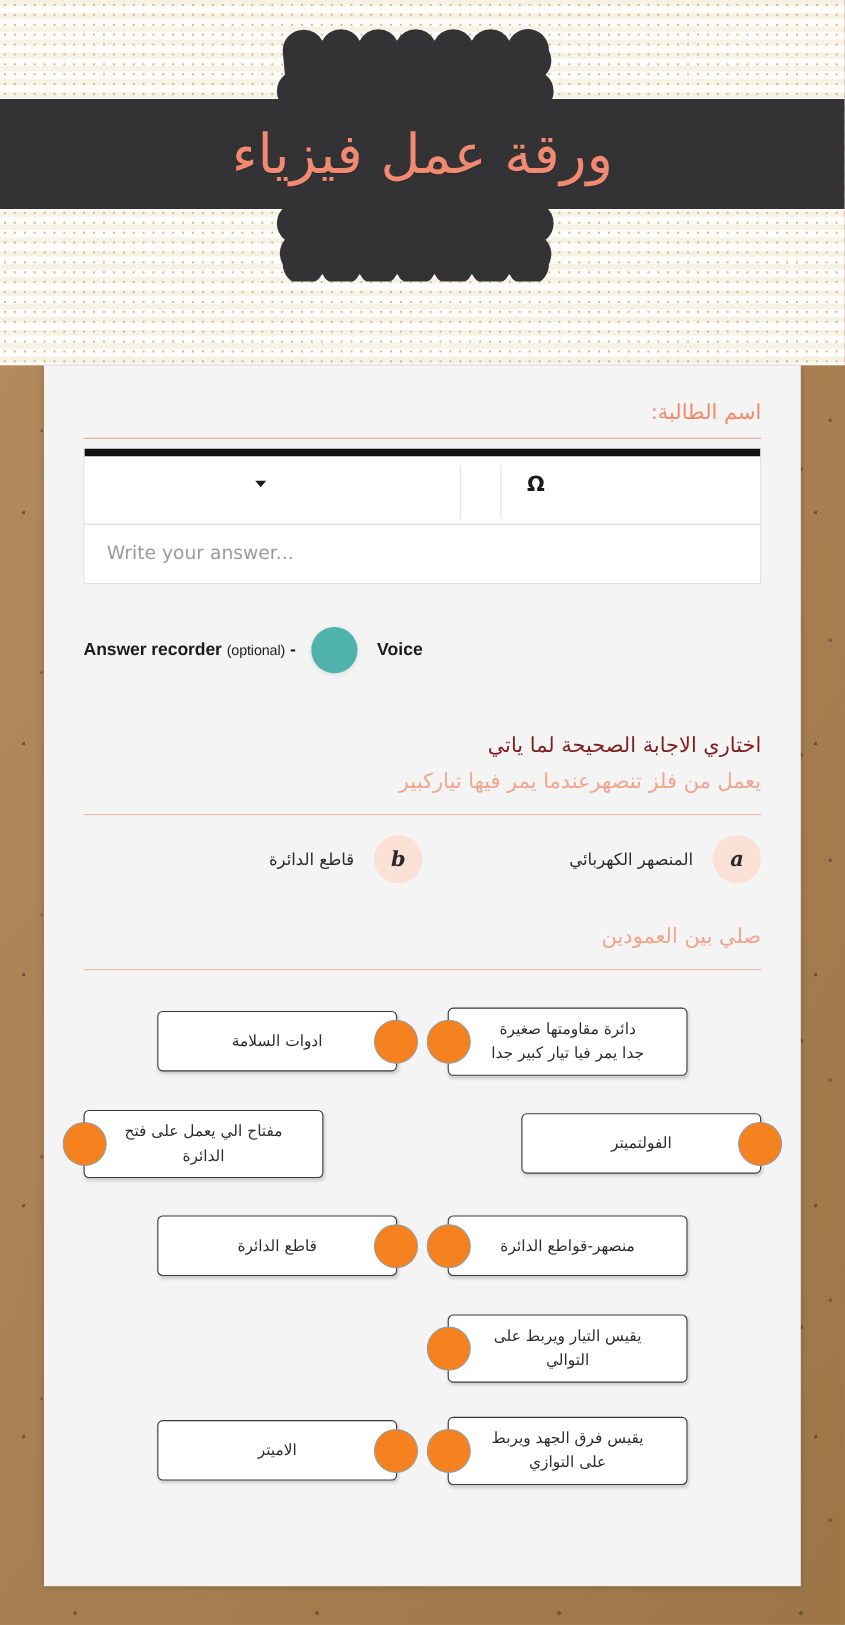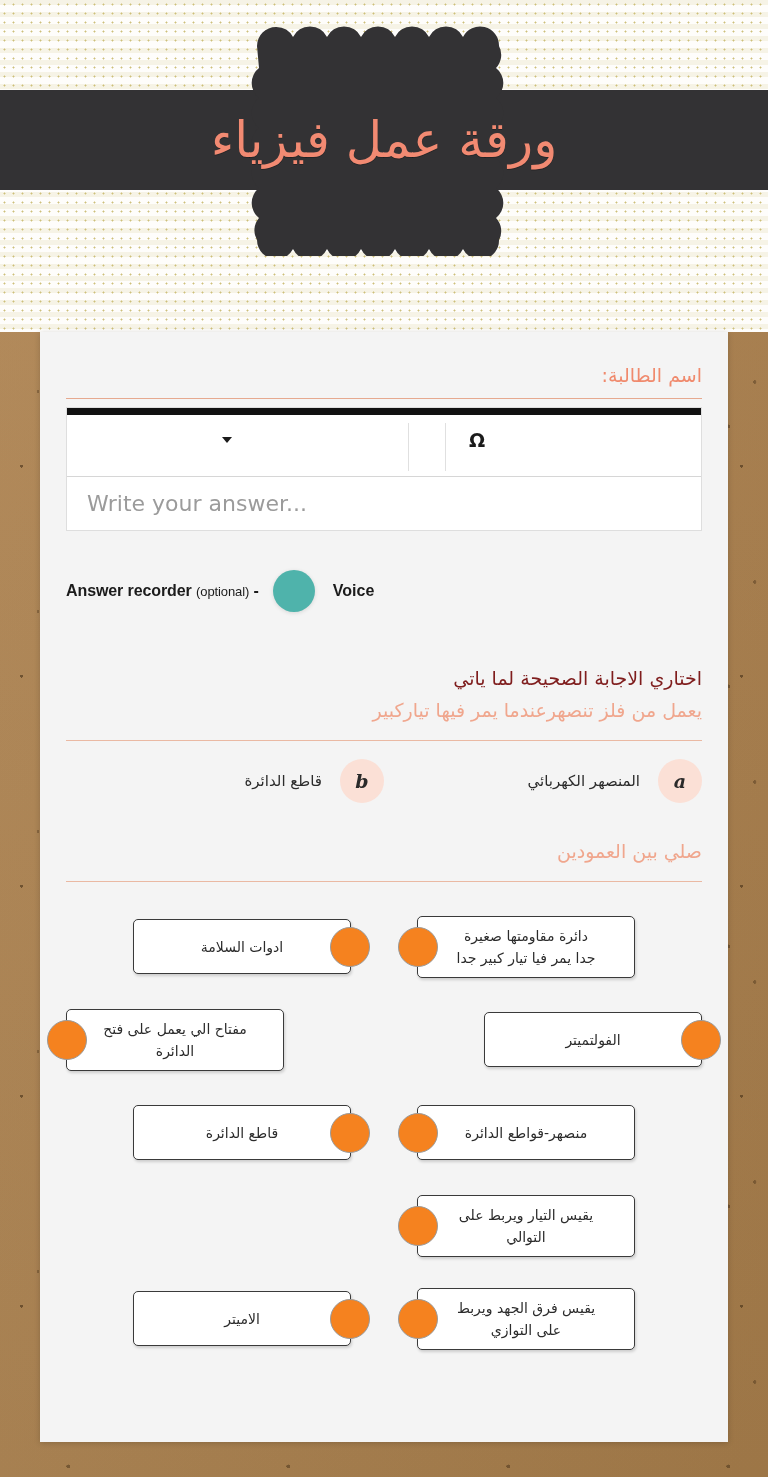--- a/index.html
+++ b/index.html
@@ -92,21 +92,21 @@
 
   
   .card {
     position: absolute;
     left: 40px;
     top: 332px;
     width: 688px;
     height: 1110px;
     background: #f4f4f4;
     box-shadow: 0 1px 6px rgba(0,0,0,.18);
-    padding: 0 26px;
+    padding: 0 36px;
   }
 
   
   .field-label {
     direction: rtl;
     text-align: right;
     color: #f08a6d;
     font-family: "DejaVu Sans", sans-serif;
     font-size: 19px;
     padding-top: 32px;
@@ -158,21 +158,21 @@
     font-size: 19px;
     font-weight: 700;
     color: #1b1b1b;
   }
   .editor-input {
     height: 53px;
     line-height: 53px;
     padding: 0 20px;
     color: #1d4ed8;
     font-family: "DejaVu Sans", sans-serif;
-    font-size: 22px;
+    font-size: 17px;
     background: #fff;
     border: 0;
     width: 100%;
     outline: none;
   }
   .editor-input::placeholder { color: #9b9b9b; opacity: 1; }
 
   
   .recorder {
     display: flex;

